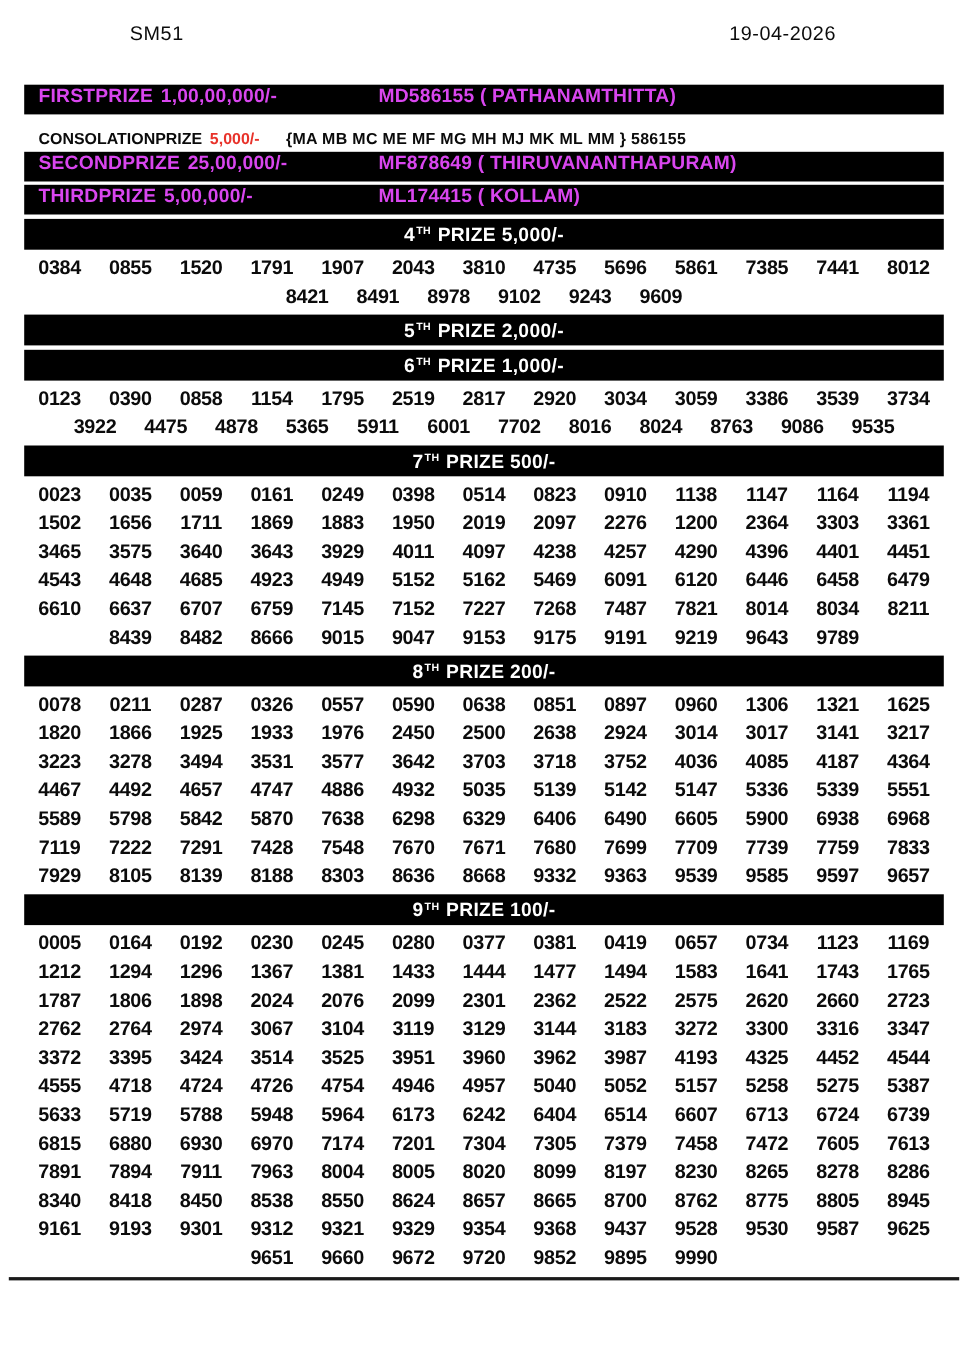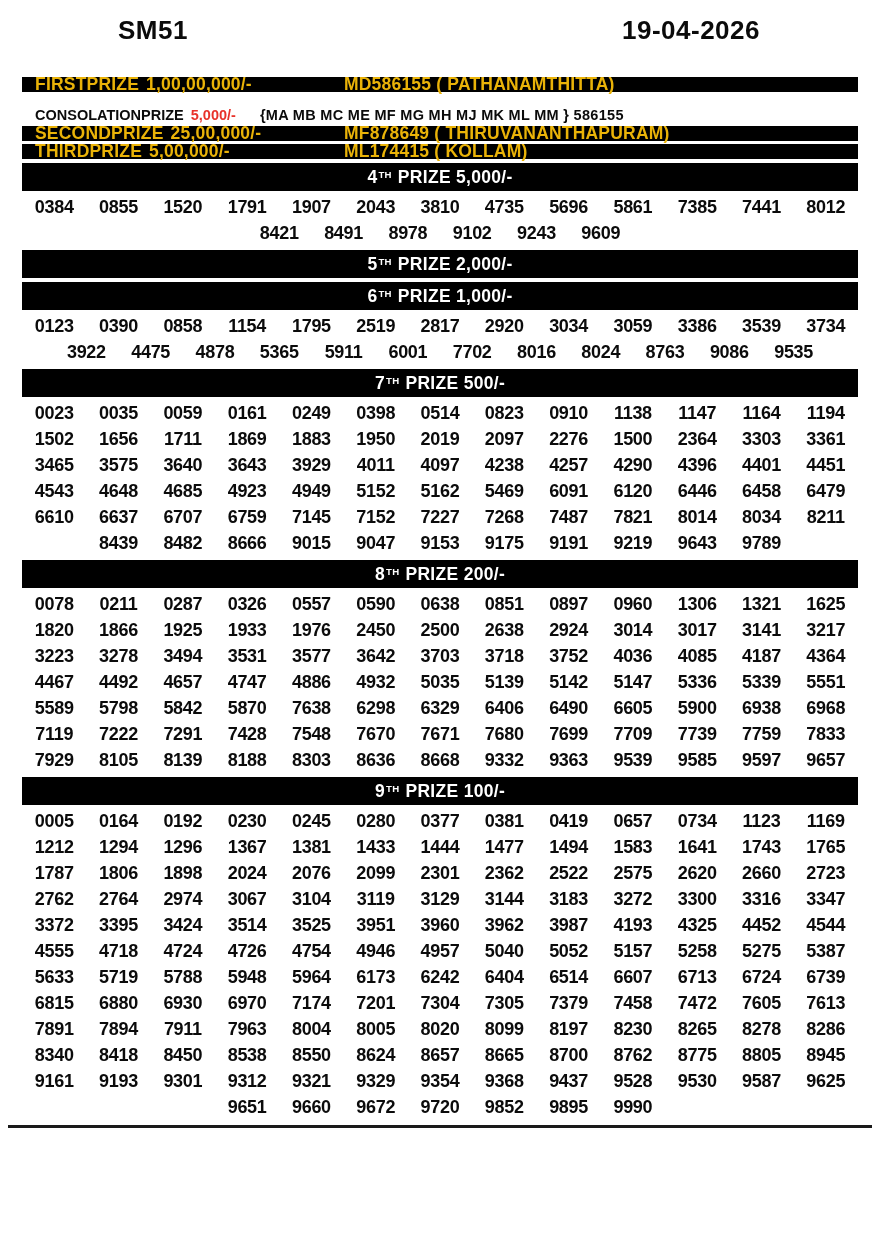--- a/index.html
+++ b/index.html
@@ -10,32 +10,32 @@
     background: #ffffff;
     font-family: "Liberation Sans", sans-serif;
     color: #0b0b0b;
     overflow: hidden;
   }
   .header-row {
     display: flex;
     justify-content: space-between;
     align-items: center;
     padding: 14px 120px 0 118px;
-    font-size: 26px;
-    font-weight: bold;
+    font-size: 18px;
+    font-weight: normal;
     letter-spacing: 0.5px;
     line-height: 32px;
   }
   .content { margin: 31px 22px 0 22px; }
   .prize-bar {
     background: #000;
-    color: #eab308;
-    height: 15px;
+    color: #d946ef;
+    height: 27px;
     display: flex;
-    align-items: center;
+    align-items: flex-start;
     font-weight: bold;
     font-size: 17.5px;
     margin-bottom: 3px;
     letter-spacing: 0.2px;
   }
   .prize-bar .label-group {
     padding-left: 13px;
     width: 322px;
     display: flex;
     white-space: nowrap;
@@ -219,21 +219,21 @@
       <div class="num-row">
         <span class="num">1502</span>
         <span class="num">1656</span>
         <span class="num">1711</span>
         <span class="num">1869</span>
         <span class="num">1883</span>
         <span class="num">1950</span>
         <span class="num">2019</span>
         <span class="num">2097</span>
         <span class="num">2276</span>
-        <span class="num">1500</span>
+        <span class="num">1200</span>
         <span class="num">2364</span>
         <span class="num">3303</span>
         <span class="num">3361</span>
       </div>
       <div class="num-row">
         <span class="num">3465</span>
         <span class="num">3575</span>
         <span class="num">3640</span>
         <span class="num">3643</span>
         <span class="num">3929</span>

